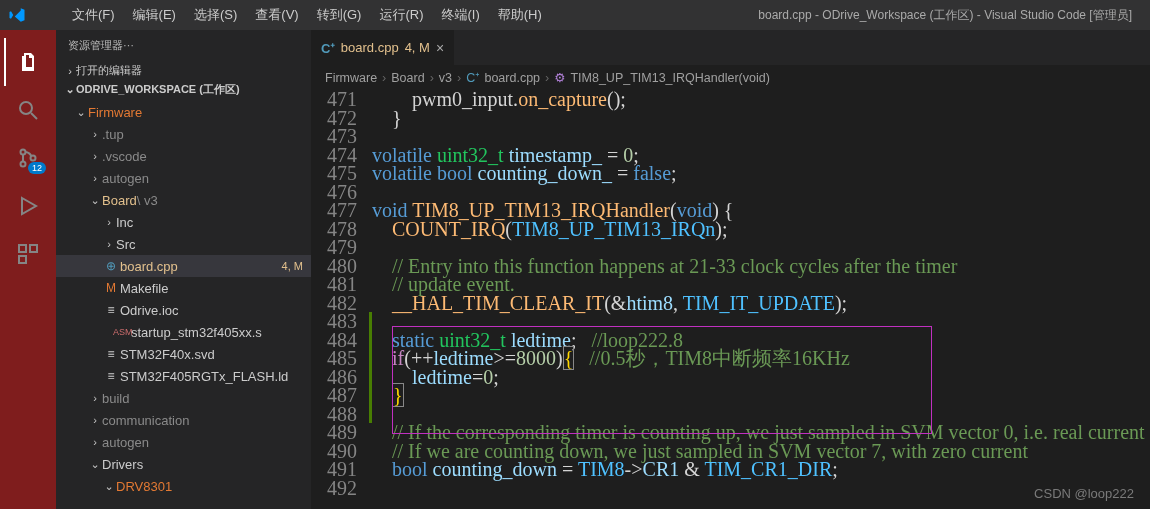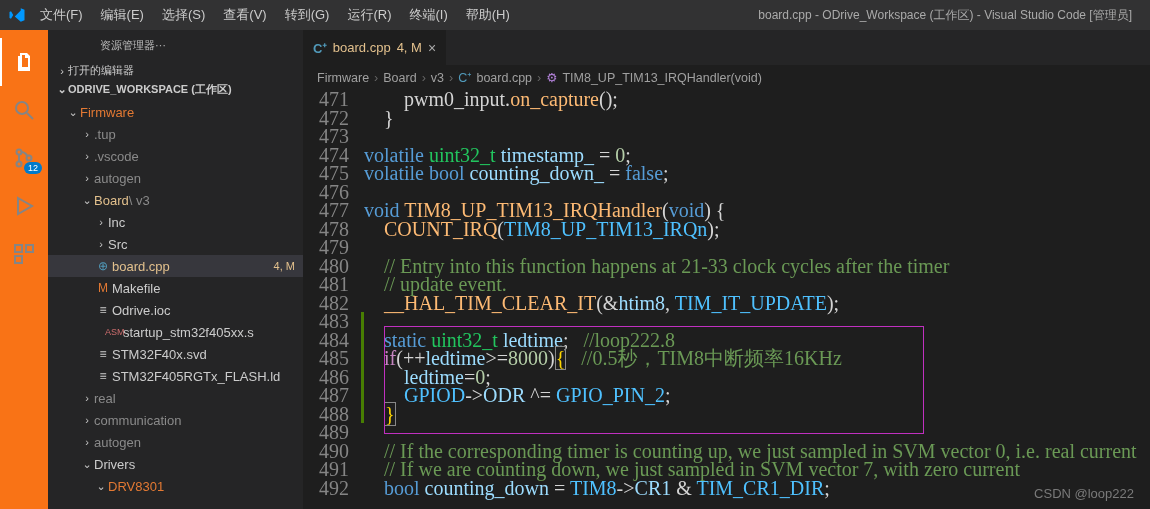--- a/index.html
+++ b/index.html
@@ -13,29 +13,30 @@
   overflow: hidden;
   position: relative;
 }
 .titlebar {
   height: 30px;
   background: #323233;
   display: flex;
   align-items: center;
   padding: 12px 8px;
   color: #cccccc;
+  gap: 32px;
 }
 .titlebar .vscode-icon { width: 18px; height: 18px; margin-right: 6px; }
 .menu { display: flex; gap: 2px; }
 .menu-item { padding: 4px 8px; cursor: pointer; }
 .title-center { flex: 1; text-align: right; padding-right: 10px; font-size: 12px; color: #aaaaaa; }
 .main { display: flex; height: calc(100% - 30px); }
 .activitybar {
-  width: 48px;
-  background: #f97316;
+  width: 56px;
+  background: #7f1d1d;
   display: flex;
   flex-direction: column;
   align-items: center;
   padding-top: 8px;
 }
 .activity-icon {
   width: 48px;
   height: 48px;
   display: flex;
   align-items: center;
@@ -61,21 +62,20 @@
   flex-direction: column;
   overflow: hidden;
 }
 .sidebar-header {
   display: flex;
   align-items: center;
   justify-content: flex-start;
   padding: 8px 12px;
   font-size: 11px;
   color: #bbbbbb;
-  margin-left: 40px;
 }
 .sidebar-header .dots { color: #aaa; cursor: pointer; }
 .section-title {
   display: flex;
   align-items: center;
   padding: 2px 8px;
   font-size: 11px;
   color: #cccccc;
   cursor: pointer;
 }
@@ -302,21 +302,21 @@
       <div class="tree-row" style="padding-left:46px">
           <span class="icon">≡</span>
           <span class="label">STM32F40x.svd</span>
         </div>
       <div class="tree-row" style="padding-left:46px">
           <span class="icon">≡</span>
           <span class="label">STM32F405RGTx_FLASH.ld</span>
         </div>
       <div class="tree-row" style="padding-left:32px">
           <span class="chev">›</span>
-          <span class="label gray">real</span>
+          <span class="label gray">build</span>
         </div>
       <div class="tree-row" style="padding-left:32px">
           <span class="chev">›</span>
           <span class="label gray">communication</span>
         </div>
       <div class="tree-row" style="padding-left:32px">
           <span class="chev">›</span>
           <span class="label gray">autogen</span>
         </div>
       <div class="tree-row" style="padding-left:32px">
@@ -411,21 +411,20 @@
         <div class="code-line"><span class="kw">void</span><span class="fn"> TIM8_UP_TIM13_IRQHandler</span><span>(</span><span class="kw">void</span><span>) {</span></div>
         <div class="code-line"><span>    </span><span class="fn">COUNT_IRQ</span><span>(</span><span class="const">TIM8_UP_TIM13_IRQn</span><span>);</span></div>
         <div class="code-line"></div>
         <div class="code-line cmt">    // Entry into this function happens at 21-33 clock cycles after the timer</div>
         <div class="code-line cmt">    // update event.</div>
         <div class="code-line"><span>    </span><span class="fn">__HAL_TIM_CLEAR_IT</span><span>(&amp;</span><span class="var">htim8</span><span>, </span><span class="const">TIM_IT_UPDATE</span><span>);</span></div>
         <div class="code-line"></div>
         <div class="code-line"><span>    </span><span class="kw">static</span><span class="type"> uint32_t</span><span class="var"> ledtime</span><span>;   </span><span class="cmt">//loop222.8</span></div>
         <div class="code-line"><span>    </span><span class="mac">if</span><span>(++</span><span class="var">ledtime</span><span>&gt;=</span><span class="num">8000</span><span>)</span><span class="brace" style="border:1px solid #888">{</span><span>   </span><span class="cmt">//0.5秒，TIM8中断频率16KHz</span></div>
         <div class="code-line"><span>        </span><span class="var">ledtime</span><span>=</span><span class="num">0</span><span>;</span></div>
-        <div class="code-line"><span>        </span><span class="const">GPIOD</span><span>-&gt;</span><span class="var">ODR</span><span> ^= </span><span class="const">GPIO_PIN_2</span><span>;</span></div>
         <div class="code-line"><span>    </span><span class="brace" style="border:1px solid #888">}</span></div>
         <div class="code-line"></div>
         <div class="code-line cmt">    // If the corresponding timer is counting up, we just sampled in SVM vector 0, i.e. real current</div>
         <div class="code-line cmt">    // If we are counting down, we just sampled in SVM vector 7, with zero current</div>
         <div class="code-line"><span>    </span><span class="kw">bool</span><span class="var"> counting_down</span><span> = </span><span class="const">TIM8</span><span>-&gt;</span><span class="var">CR1</span><span> &amp; </span><span class="const">TIM_CR1_DIR</span><span>;</span></div>
         <div class="pbox" style="left:20px;top:236px;width:540px;height:108px;"></div>
       </div>
     </div>
     <div class="watermark">CSDN @loop222</div>
   </div>

